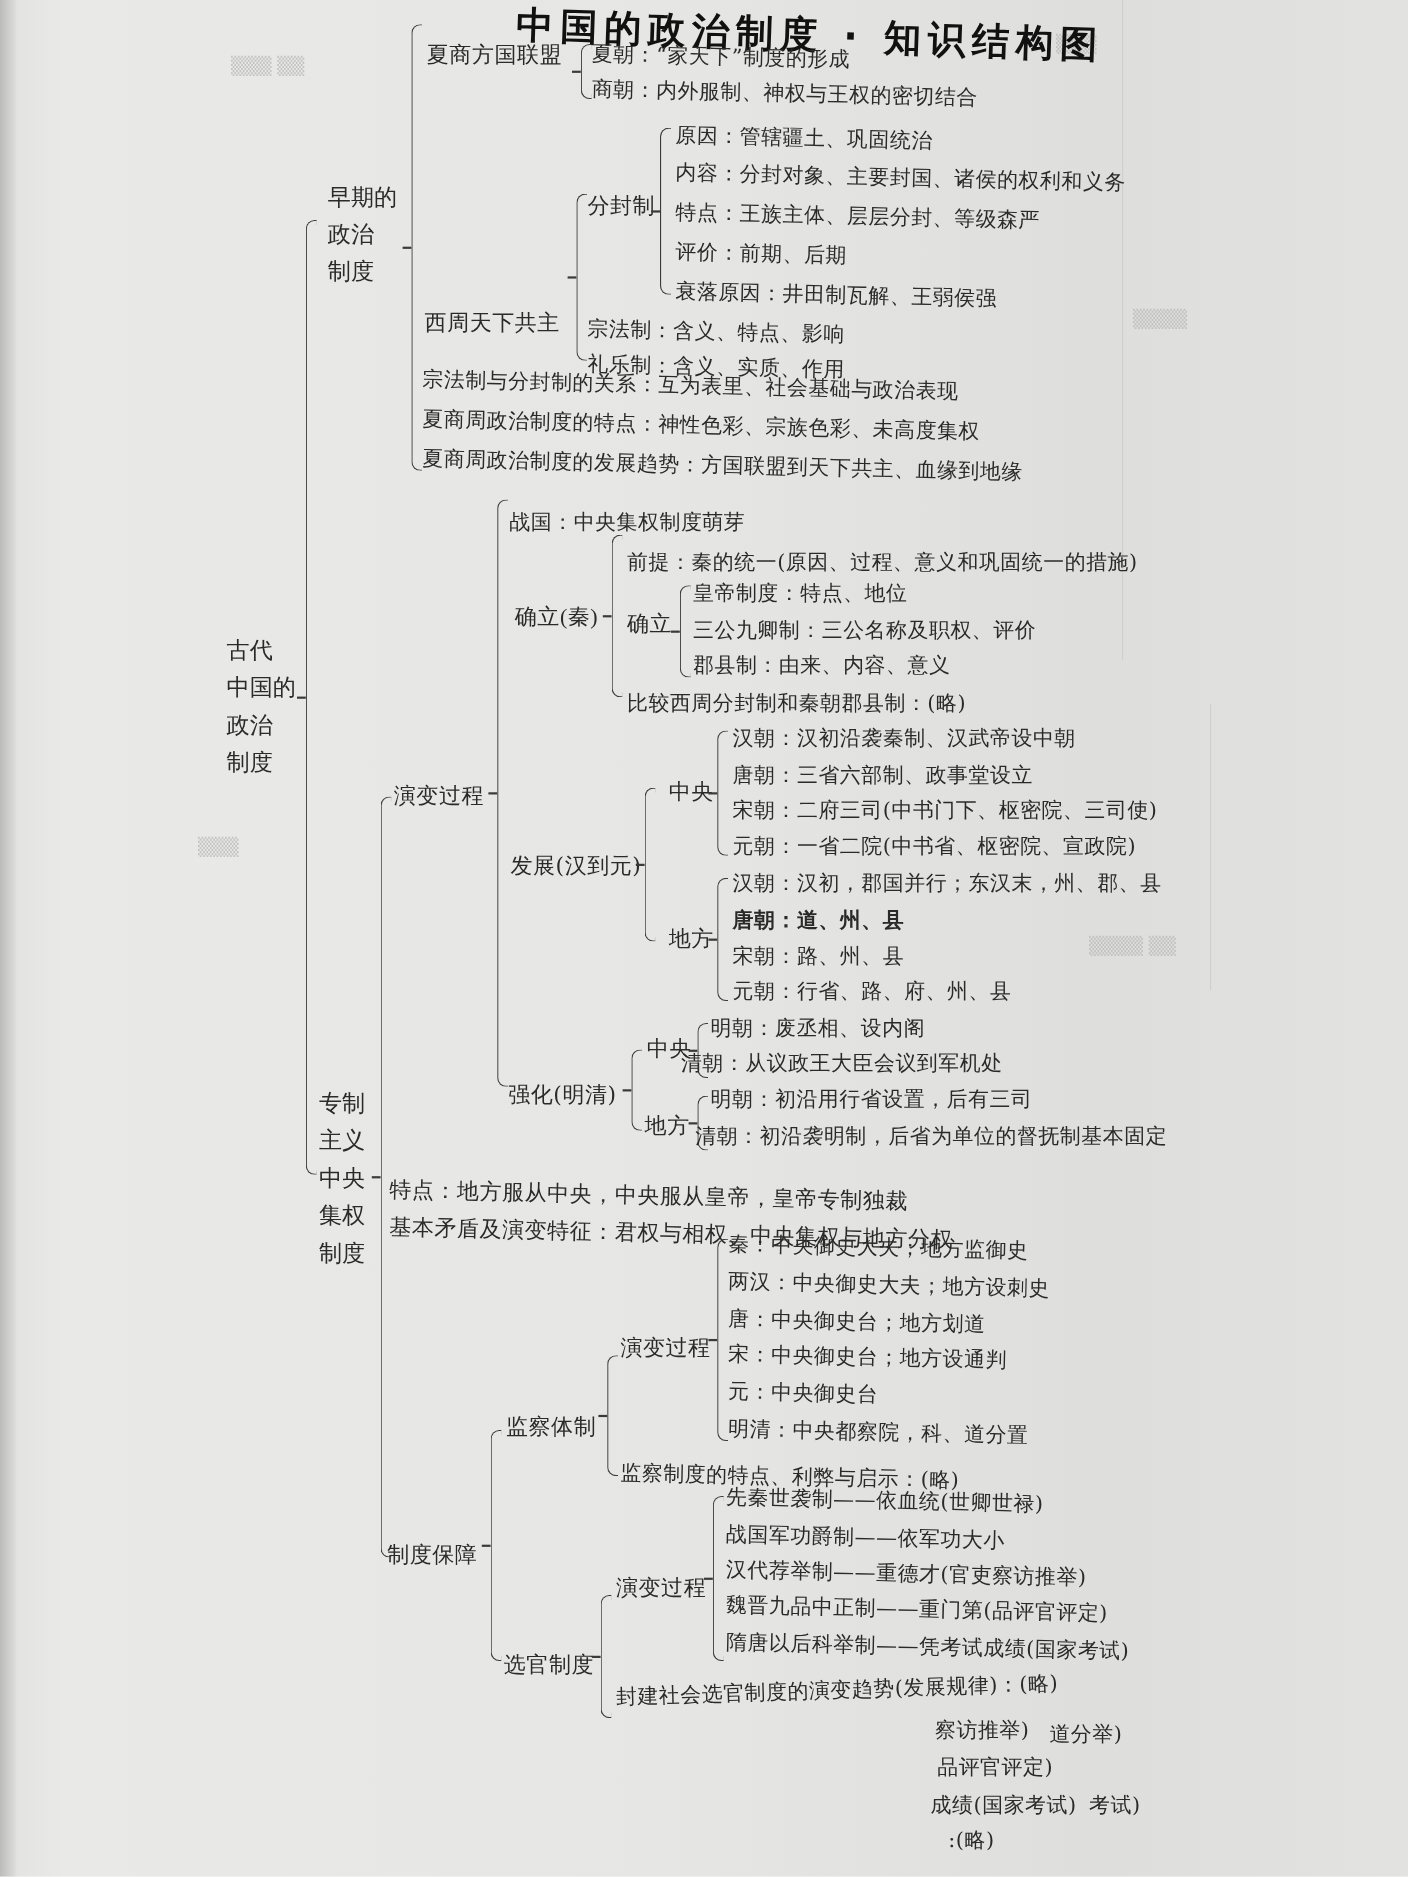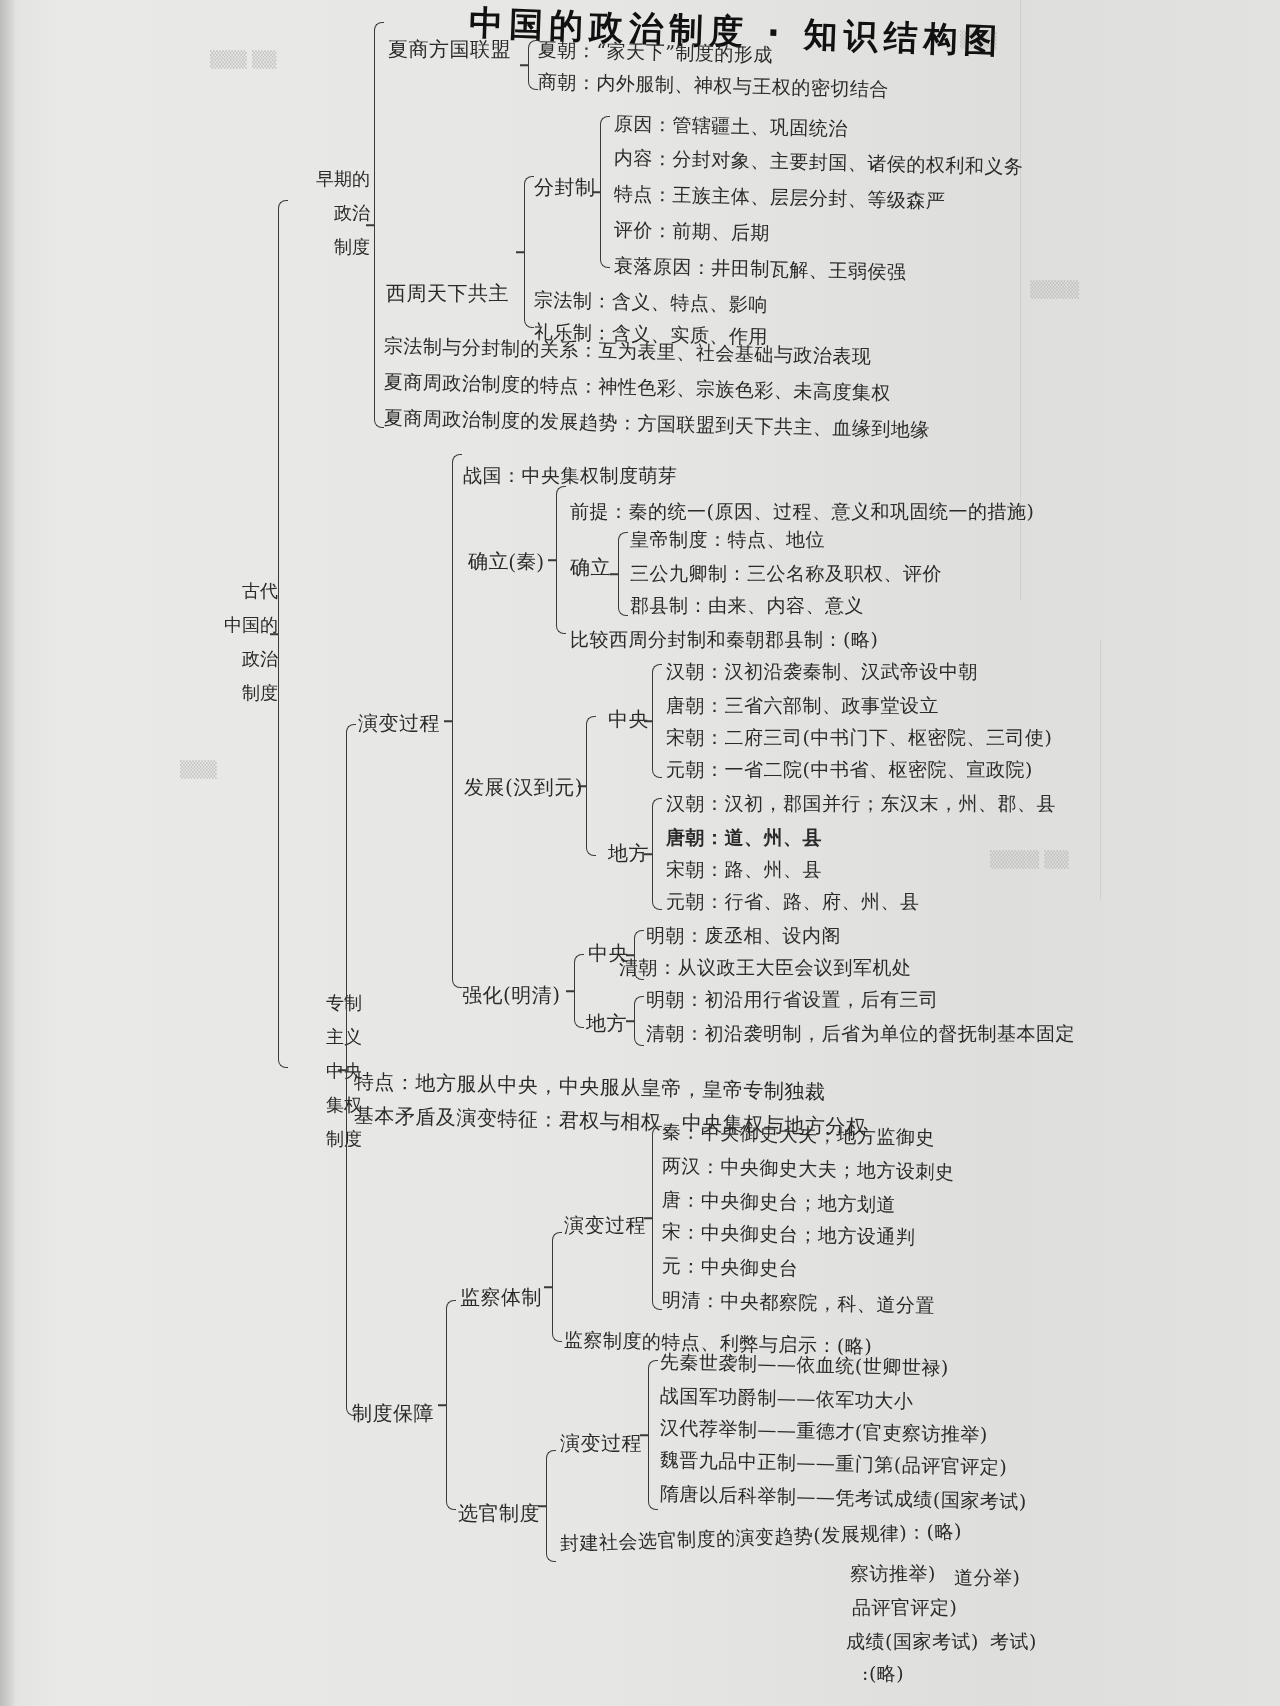--- a/index.html
+++ b/index.html
@@ -7,21 +7,21 @@
     width:1280px; height:1706px; overflow:hidden; position:relative;
     background: linear-gradient(90deg, #d4d4d3 0px, #e4e4e2 18px, #e9e9e7 60px, #e6e6e4 600px, #dededc 1000px, #e2e2e0 1280px);
     font-family: "DejaVu Serif", "Liberation Serif", serif;
     color:#2a2a2a;
   }
   .page-shadow { position:absolute; left:0; top:0; width:14px; height:1706px; background:linear-gradient(90deg,#bcbcbb,#dcdcda); }
   .ghost { position:absolute; color:#b9b9b7; font-size:16px; opacity:.75; white-space:nowrap; }
   .ghost-line { position:absolute; background:#cfcfcd; width:1px; }
   .t { position:absolute; white-space:nowrap; font-size:19px; line-height:22px; letter-spacing:0.5px; }
   .lbl { font-size:20px; }
-  .vert { position:absolute; font-size:18px; line-height:34px; width:72px;text-align:right; }
+  .vert { position:absolute; font-size:21px; line-height:34px; width:72px; }
   .title { position:absolute; left:470px; top:0px; font-size:34px; font-weight:bold; font-family:"DejaVu Sans","Liberation Sans",sans-serif; letter-spacing:6px; transform:rotate(2deg); transform-origin:left top; color:#111; white-space:nowrap; }
   .br { position:absolute; width:9px; border:1.5px solid #3a3a3a; border-right:none; border-radius:8px 0 0 8px; }
   .br::after { content:""; position:absolute; left:-9px; top:50%; width:8px; height:1.5px; background:#3a3a3a; transform:translateY(-50%); }
   .tilt { transform:rotate(1.3deg); transform-origin:left center; }
 </style>
 </head>
 <body>
 
 <div class="page-shadow"></div>
 
@@ -111,21 +111,21 @@
 
 <div class="t lbl" style="left:462px;top:984px;">强化(明清)</div>
 <div class="br" style="left:574px;top:954px;height:72px;"></div>
 <div class="t lbl" style="left:588px;top:942px;">中央</div>
 <div class="br" style="left:634px;top:930px;height:48px;"></div>
 <div class="t" style="left:646px;top:924px;">明朝：废丞相、设内阁</div>
 <div class="t" style="left:619px;top:956px;">清朝：从议政王大臣会议到军机处</div>
 <div class="t lbl" style="left:586px;top:1012px;">地方</div>
 <div class="br" style="left:634px;top:996px;height:48px;"></div>
 <div class="t" style="left:646px;top:988px;">明朝：初沿用行省设置，后有三司</div>
-<div class="t" style="left:646px;top:1022px;">清朝：初沿袭明制，后省为单位的督抚制基本固定</div>
+<div class="t" style="left:632px;top:1022px;">清朝：初沿袭明制，后省为单位的督抚制基本固定</div>
 
 <div class="t lbl tilt" style="left:354px;top:1070px;">特点：地方服从中央，中央服从皇帝，皇帝专制独裁</div>
 <div class="t lbl tilt" style="left:354px;top:1104px;">基本矛盾及演变特征：君权与相权、中央集权与地方分权</div>
 
 <div class="t lbl" style="left:352px;top:1402px;">制度保障</div>
 <div class="br" style="left:446px;top:1300px;height:208px;"></div>
 
 <div class="t lbl" style="left:460px;top:1286px;">监察体制</div>
 <div class="br" style="left:552px;top:1232px;height:108px;"></div>
 <div class="t lbl" style="left:564px;top:1214px;">演变过程</div>

